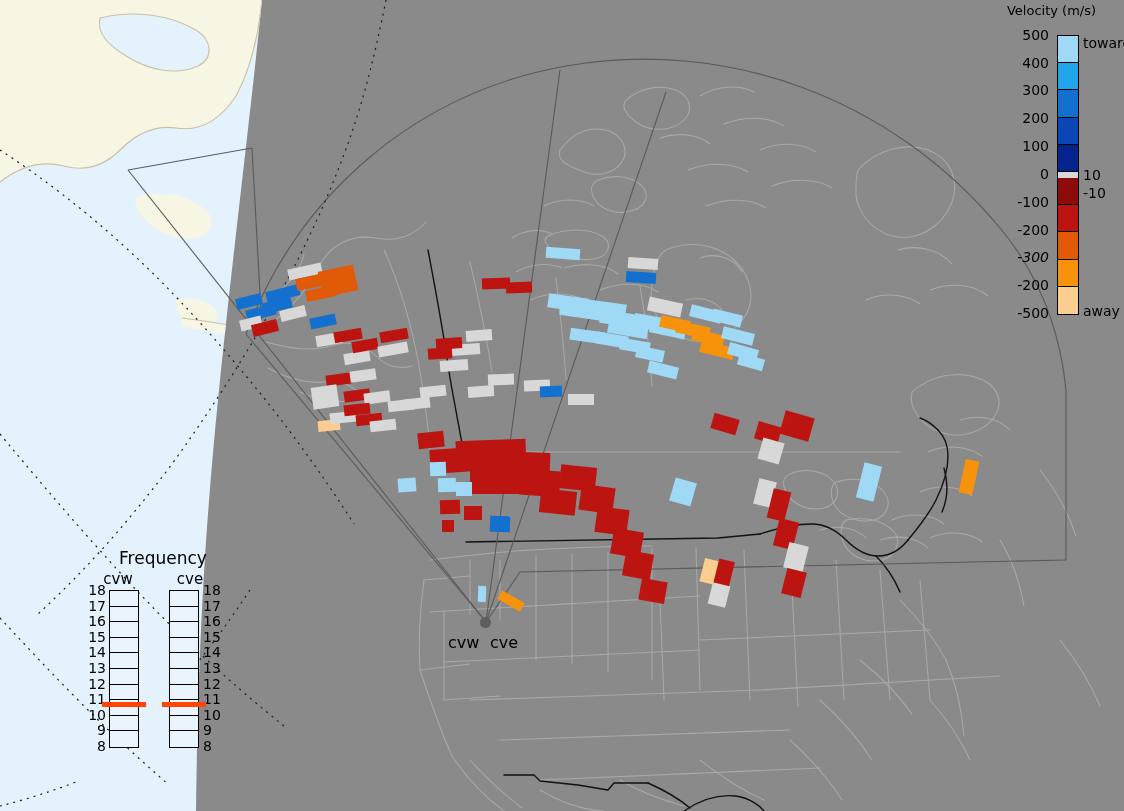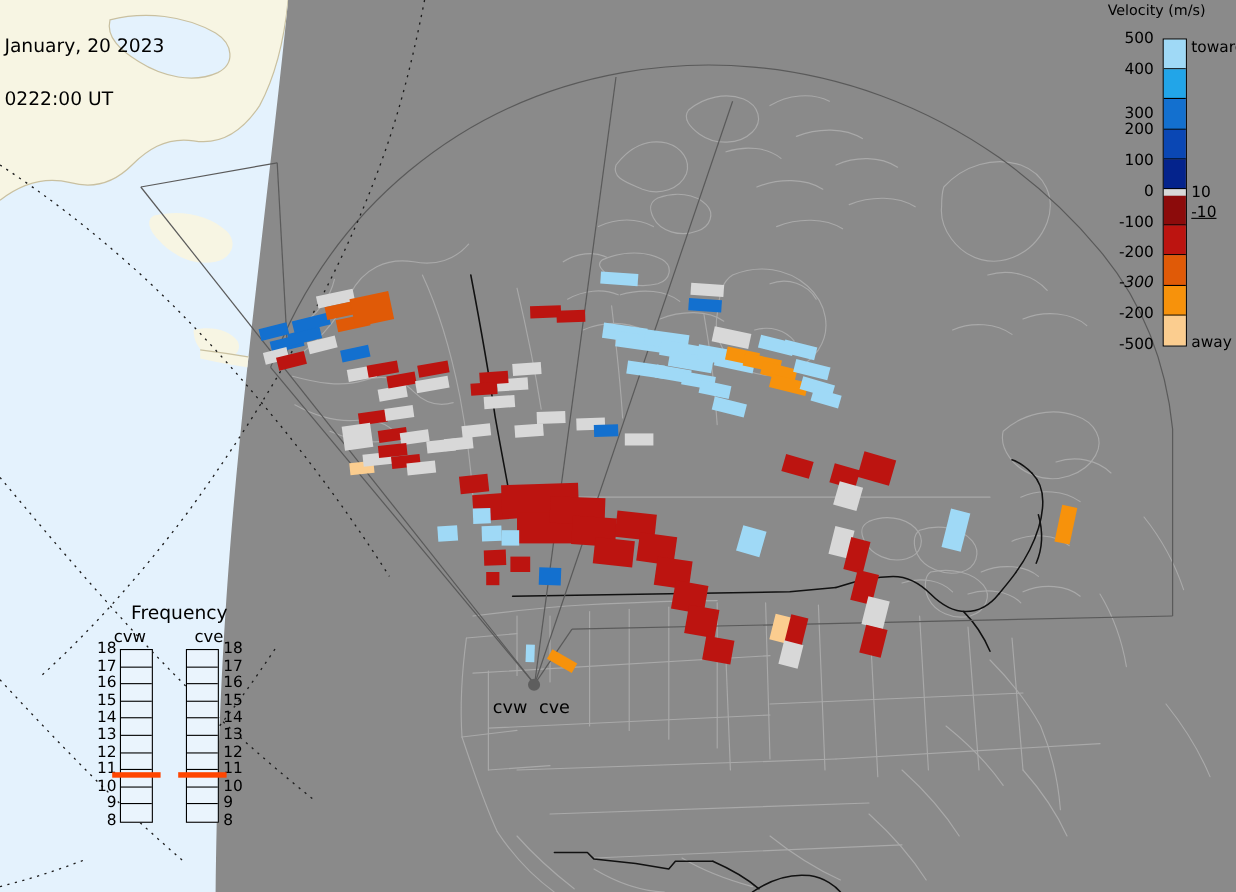--- a/index.html
+++ b/index.html
@@ -353,57 +353,53 @@
       <rect x="398" y="478" width="18" height="14" fill="#9fd9f6" transform="rotate(-4 407 485)"></rect>
       <rect x="442" y="520" width="12" height="12" fill="#bc1410"></rect>
       <rect x="478" y="586" width="8" height="16" fill="#9fd9f6" transform="rotate(2 482 594)"></rect>
       <rect x="498" y="596" width="26" height="10" fill="#f7920b" transform="rotate(30 511 601)"></rect>
     </svg>
 
   <div id="site-dot"></div>
   <div class="site-label" id="site-cvw">cvw</div>
   <div class="site-label" id="site-cve">cve</div>
 
-  <div id="timestamp">
-    <div>January, 20 2023</div>
-    <div>0222:00 UT</div>
-  </div>
 
   <div id="colorbar-panel">
     <div id="cb-title">Velocity (m/s)</div>
     <div id="cb-bar">
         <div class="cb-swatch" style="height: 27.2px; background: rgb(159, 217, 246);"></div>
         <div class="cb-swatch" style="height: 27.2px; background: rgb(34, 165, 232);"></div>
         <div class="cb-swatch" style="height: 27.2px; background: rgb(19, 112, 207);"></div>
         <div class="cb-swatch" style="height: 27.2px; background: rgb(10, 71, 180);"></div>
         <div class="cb-swatch" style="height: 27.2px; background: rgb(4, 35, 140);"></div>
         <div class="cb-swatch zeroband" style="height: 6px; background: rgb(216, 216, 216);"></div>
         <div class="cb-swatch" style="height: 27.2px; background: rgb(140, 11, 11);"></div>
         <div class="cb-swatch" style="height: 27.2px; background: rgb(188, 20, 16);"></div>
         <div class="cb-swatch" style="height: 27.2px; background: rgb(224, 90, 7);"></div>
         <div class="cb-swatch" style="height: 27.2px; background: rgb(247, 146, 11);"></div>
         <div class="cb-swatch" style="height: 27.2px; background: rgb(251, 205, 143);"></div>
       </div>
     <div id="cb-ticks">
         <div class="cb-tick" style="top: 0px;">500</div>
         <div class="cb-tick" style="top: 27.8px;">400</div>
-        <div class="cb-tick" style="top: 68px;">300</div>
+        <div class="cb-tick" style="top: 55px;">300</div>
         <div class="cb-tick" style="top: 83.4px;">200</div>
         <div class="cb-tick" style="top: 111.2px;">100</div>
         <div class="cb-tick" style="top: 139px;">0</div>
         <div class="cb-tick" style="top: 166.8px;">-100</div>
         <div class="cb-tick" style="top: 194.6px;">-200</div>
         <div class="cb-tick" style="top: 222.4px; font-style: italic;">-300</div>
         <div class="cb-tick" style="top: 250.2px;">-200</div>
         <div class="cb-tick" style="top: 278px;">-500</div>
       </div>
     <div id="cb-side">
         <div class="cb-side-lab" style="top: 8px;">toward</div>
         <div class="cb-side-lab" style="top: 140px;">10</div>
-        <div class="cb-side-lab" style="top: 158px; text-decoration: underline;">-10</div>
+        <div class="cb-side-lab" style="top: 158px;">-10</div>
         <div class="cb-side-lab" style="top: 276px; text-align: right;">away</div>
       </div>
   </div>
 
   <div id="freq-panel">
     <div id="freq-title">Frequency</div>
 
     <div class="freq-col west">
       <div class="fc-label">cvw</div>
       <div class="fc-box">

